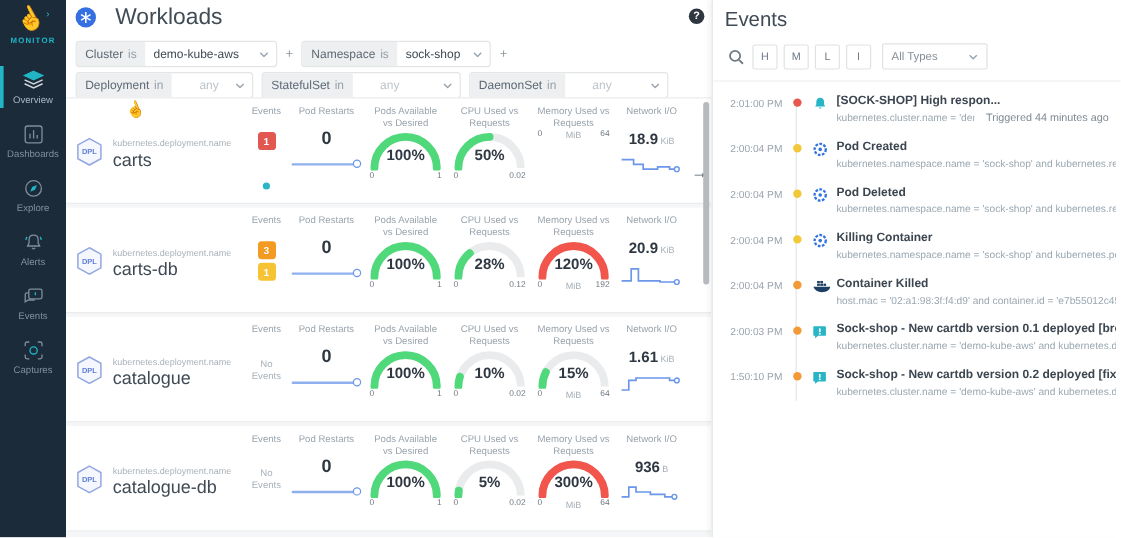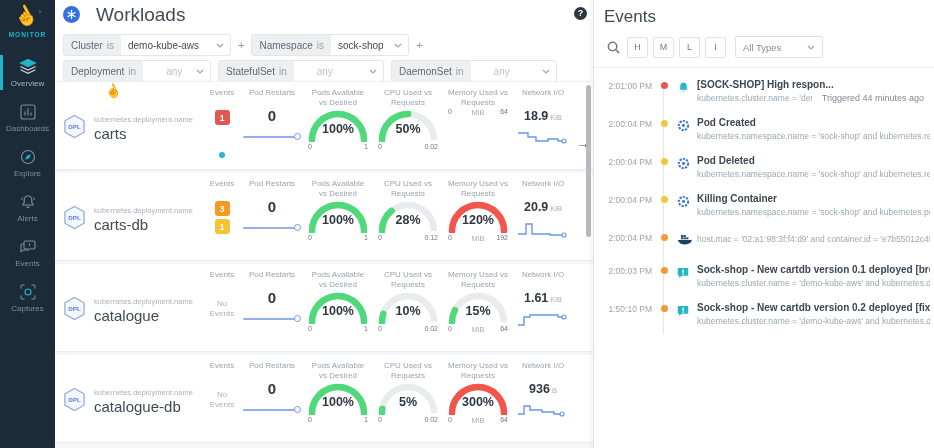--- a/index.html
+++ b/index.html
@@ -598,20 +598,21 @@
               <g fill="#1d3f63">
                 <rect x="4.2" y="0.8" width="2.4" height="2"></rect>
                 <rect x="7" y="0.8" width="2.4" height="2"></rect>
                 <rect x="4.2" y="3.2" width="2.4" height="2"></rect>
                 <rect x="7" y="3.2" width="2.4" height="2"></rect>
                 <rect x="9.8" y="3.2" width="2.4" height="2"></rect>
                 <path d="M.8 6h13.6c.7 0 1.3-.3 1.4-.8.2 1-.3 2.9-2 4.1-1.4 1-3.2 1.5-5.4 1.5C4.8 10.8 2 9.2.8 6z"></path>
               </g>
             </svg></div>
           <div class="ev-body">
+            <div class="ev-title">Container Killed</div>
             <div class="ev-subrow">
               <div class="ev-sub">host.mac = '02:a1:98:3f:f4:d9' and container.id = 'e7b55012c45e'</div>
             </div>
           </div>
         </div>
         <div class="ev-item">
           <div class="ev-time">2:00:03 PM</div>
           <div class="ev-dot" style="background: rgb(243, 154, 54);"></div>
           <div class="ev-icon"><svg width="12" height="12" viewBox="0 0 13 13">
               <path d="M1.6 1h9.8a.8.8 0 0 1 .8.8v7a.8.8 0 0 1-.8.8H5.2L2.4 11.8V9.6h-.8a.8.8 0 0 1-.8-.8v-7A.8.8 0 0 1 1.6 1z" fill="#28b6c7"></path>

